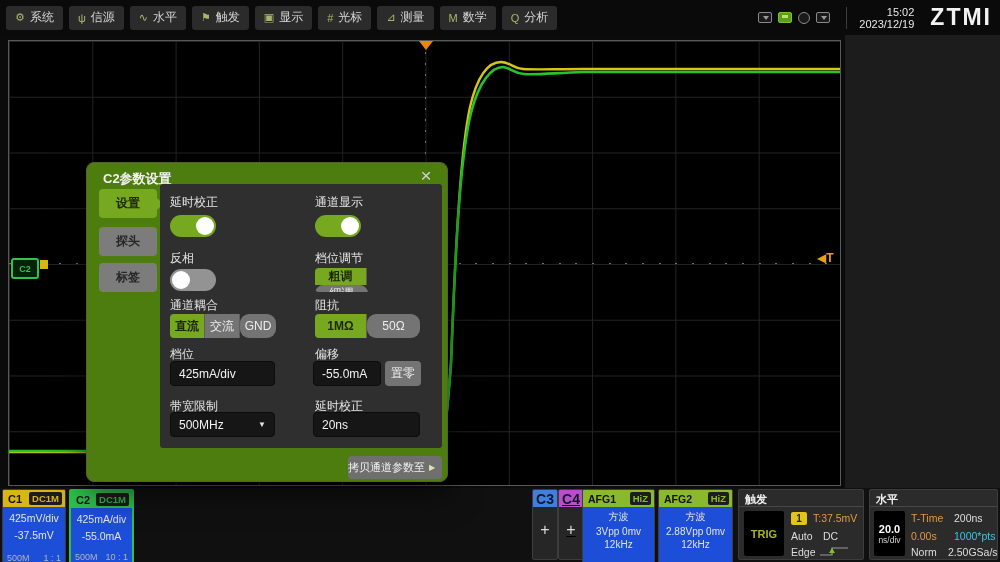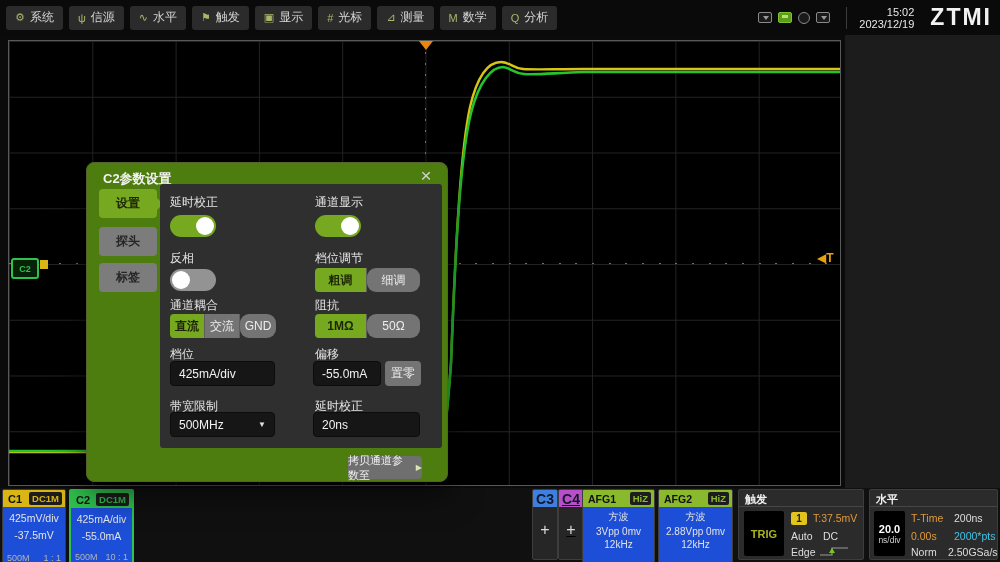--- a/index.html
+++ b/index.html
@@ -59,21 +59,21 @@
   .seg { position:absolute; height:24px; display:flex; border-radius:4px; overflow:hidden; }
   .seg .opt { background:#747474; color:#ececec; font-size:12px; display:flex; align-items:center; justify-content:center; border-right:1px solid #5e5e5e; }
   .seg .opt:last-child { border-right:none;border-radius:9px; }
   .seg .opt.active { background:#76a91f; color:#1d2505; font-weight:bold; }
   .field { position:absolute; height:25px; background:#161616; border:1px solid #0c0c0c; border-radius:4px; color:#f2f2f2;
            font-size:12px; display:flex; align-items:center; padding:0 8px; }
   .field.dd { justify-content:space-between; }
   .caret { font-size:8px; color:#e0e0e0; }
   .mini-btn { position:absolute; height:25px; background:#747474; border-radius:4px; color:#f0f0f0; font-size:12px;
               display:flex; align-items:center; justify-content:center; }
-  .copy-btn { position:absolute; left:261px; top:293px; width:74px; height:23px; background:#6f6f6f; border-radius:4px;
+  .copy-btn { position:absolute; left:261px; top:293px; width:94px; height:23px; background:#6f6f6f; border-radius:4px;
               color:#f0f0f0; font-size:11px; display:flex; align-items:center; gap:4px; }
   .copy-btn .arr { font-size:8px; color:#d8e6b0; }
 
   
   .statusbar { position:absolute; left:0; top:488px; width:1000px; height:74px; background:#101010; }
   .chbox { position:absolute; top:1px; height:78px; background:#1d4ed8; border:1px solid #3d3d3d; border-radius:2px; overflow:hidden; }
   .chbox .hdr { height:17px; display:flex; align-items:center; padding:0 3px; }
   .chbox .hdr .cid { font-size:11px; font-weight:bold; color:#111; padding-left:2px; }
   .chbox .hdr .badge { margin-left:auto; background:#1d1d1d; border-radius:2px; font-size:9.5px; font-weight:bold; padding:1px 3px; }
   .chbox .ln { text-align:center; font-size:10.5px; color:#e2e2e2; margin-top:5px; }
@@ -181,21 +181,21 @@
       <div class="toggle on" style="left:155px; top:31px;">
           <div class="knob"></div>
         </div>
 
       <div class="flabel" style="left:10px; top:66px;">反相</div>
       <div class="toggle off" style="left:10px; top:85px;">
           <div class="knob"></div>
         </div>
 
       <div class="flabel" style="left:155px; top:66px;">档位调节</div>
-      <div class="seg" style="left:155px; top:84px; width:105px;">
+      <div class="seg" style="left:155px; top:84px; width:105px;flex-direction:column;">
         <div class="opt active" style="width:52px;">粗调</div>
         <div class="opt" style="width:53px;">细调</div>
       </div>
 
       <div class="flabel" style="left:10px; top:113px;">通道耦合</div>
       <div class="seg" style="left:10px; top:130px; width:106px;">
         <div class="opt active" style="width:35px;">直流</div>
         <div class="opt" style="width:35px;">交流</div>
         <div class="opt" style="width:36px;">GND</div>
       </div>
@@ -305,19 +305,19 @@
 
     <div class="panel" style="left:869px; width:129px;">
       <div class="phdr">水平</div>
       <div class="blackbox" style="left:4px; top:21px; width:31px; height:45px;">
         <span style="color:#fff; font-size:11px; font-weight:bold;">20.0</span>
         <span style="color:#cfcfcf; font-size:8.5px;">ns/div</span>
       </div>
       <div class="tx orange" style="left:41px; top:22px;">T-Time</div>
       <div class="tx" style="left:84px; top:22px;">200ns</div>
       <div class="tx orange" style="left:41px; top:40px;">0.00s</div>
-      <div class="tx cyan" style="left:84px; top:40px;">2000*pts</div>
+      <div class="tx cyan" style="left:84px; top:40px;">1000*pts</div>
       <div class="tx" style="left:41px; top:56px;">Norm</div>
       <div class="tx" style="left:78px; top:56px;">2.50GSa/s</div>
     </div>
 
   </div>
 </div>
 
 </body></html>

